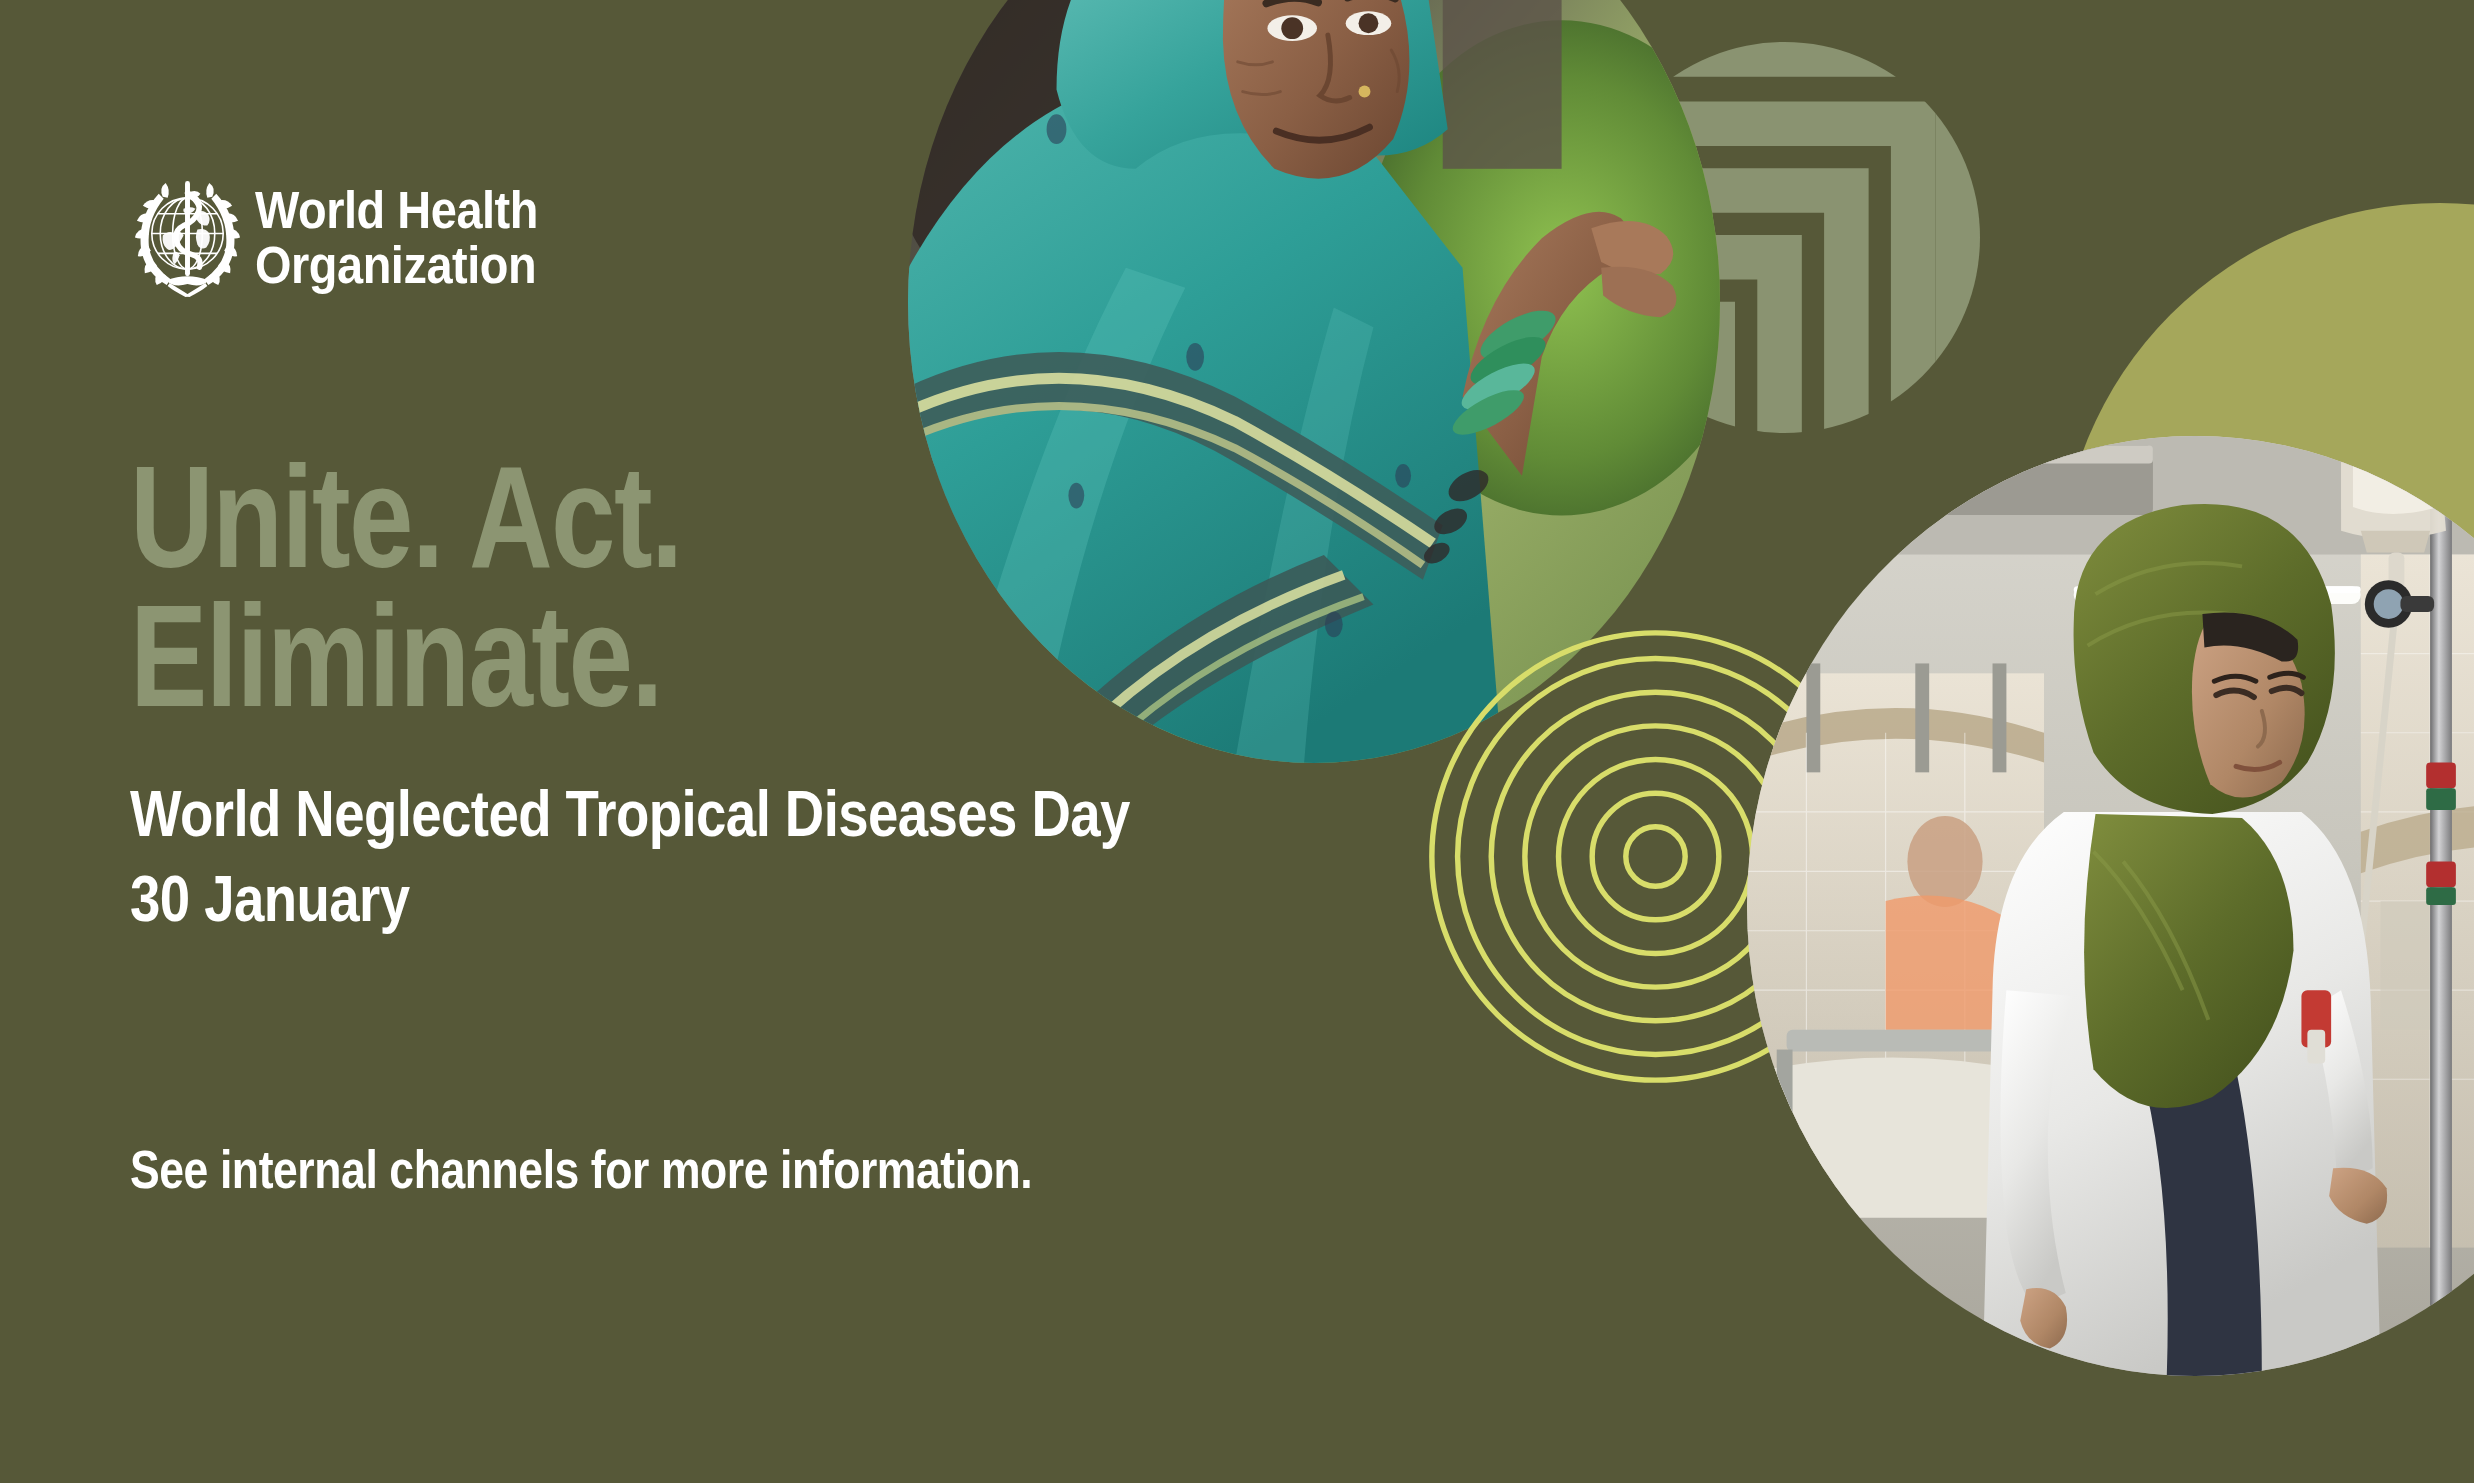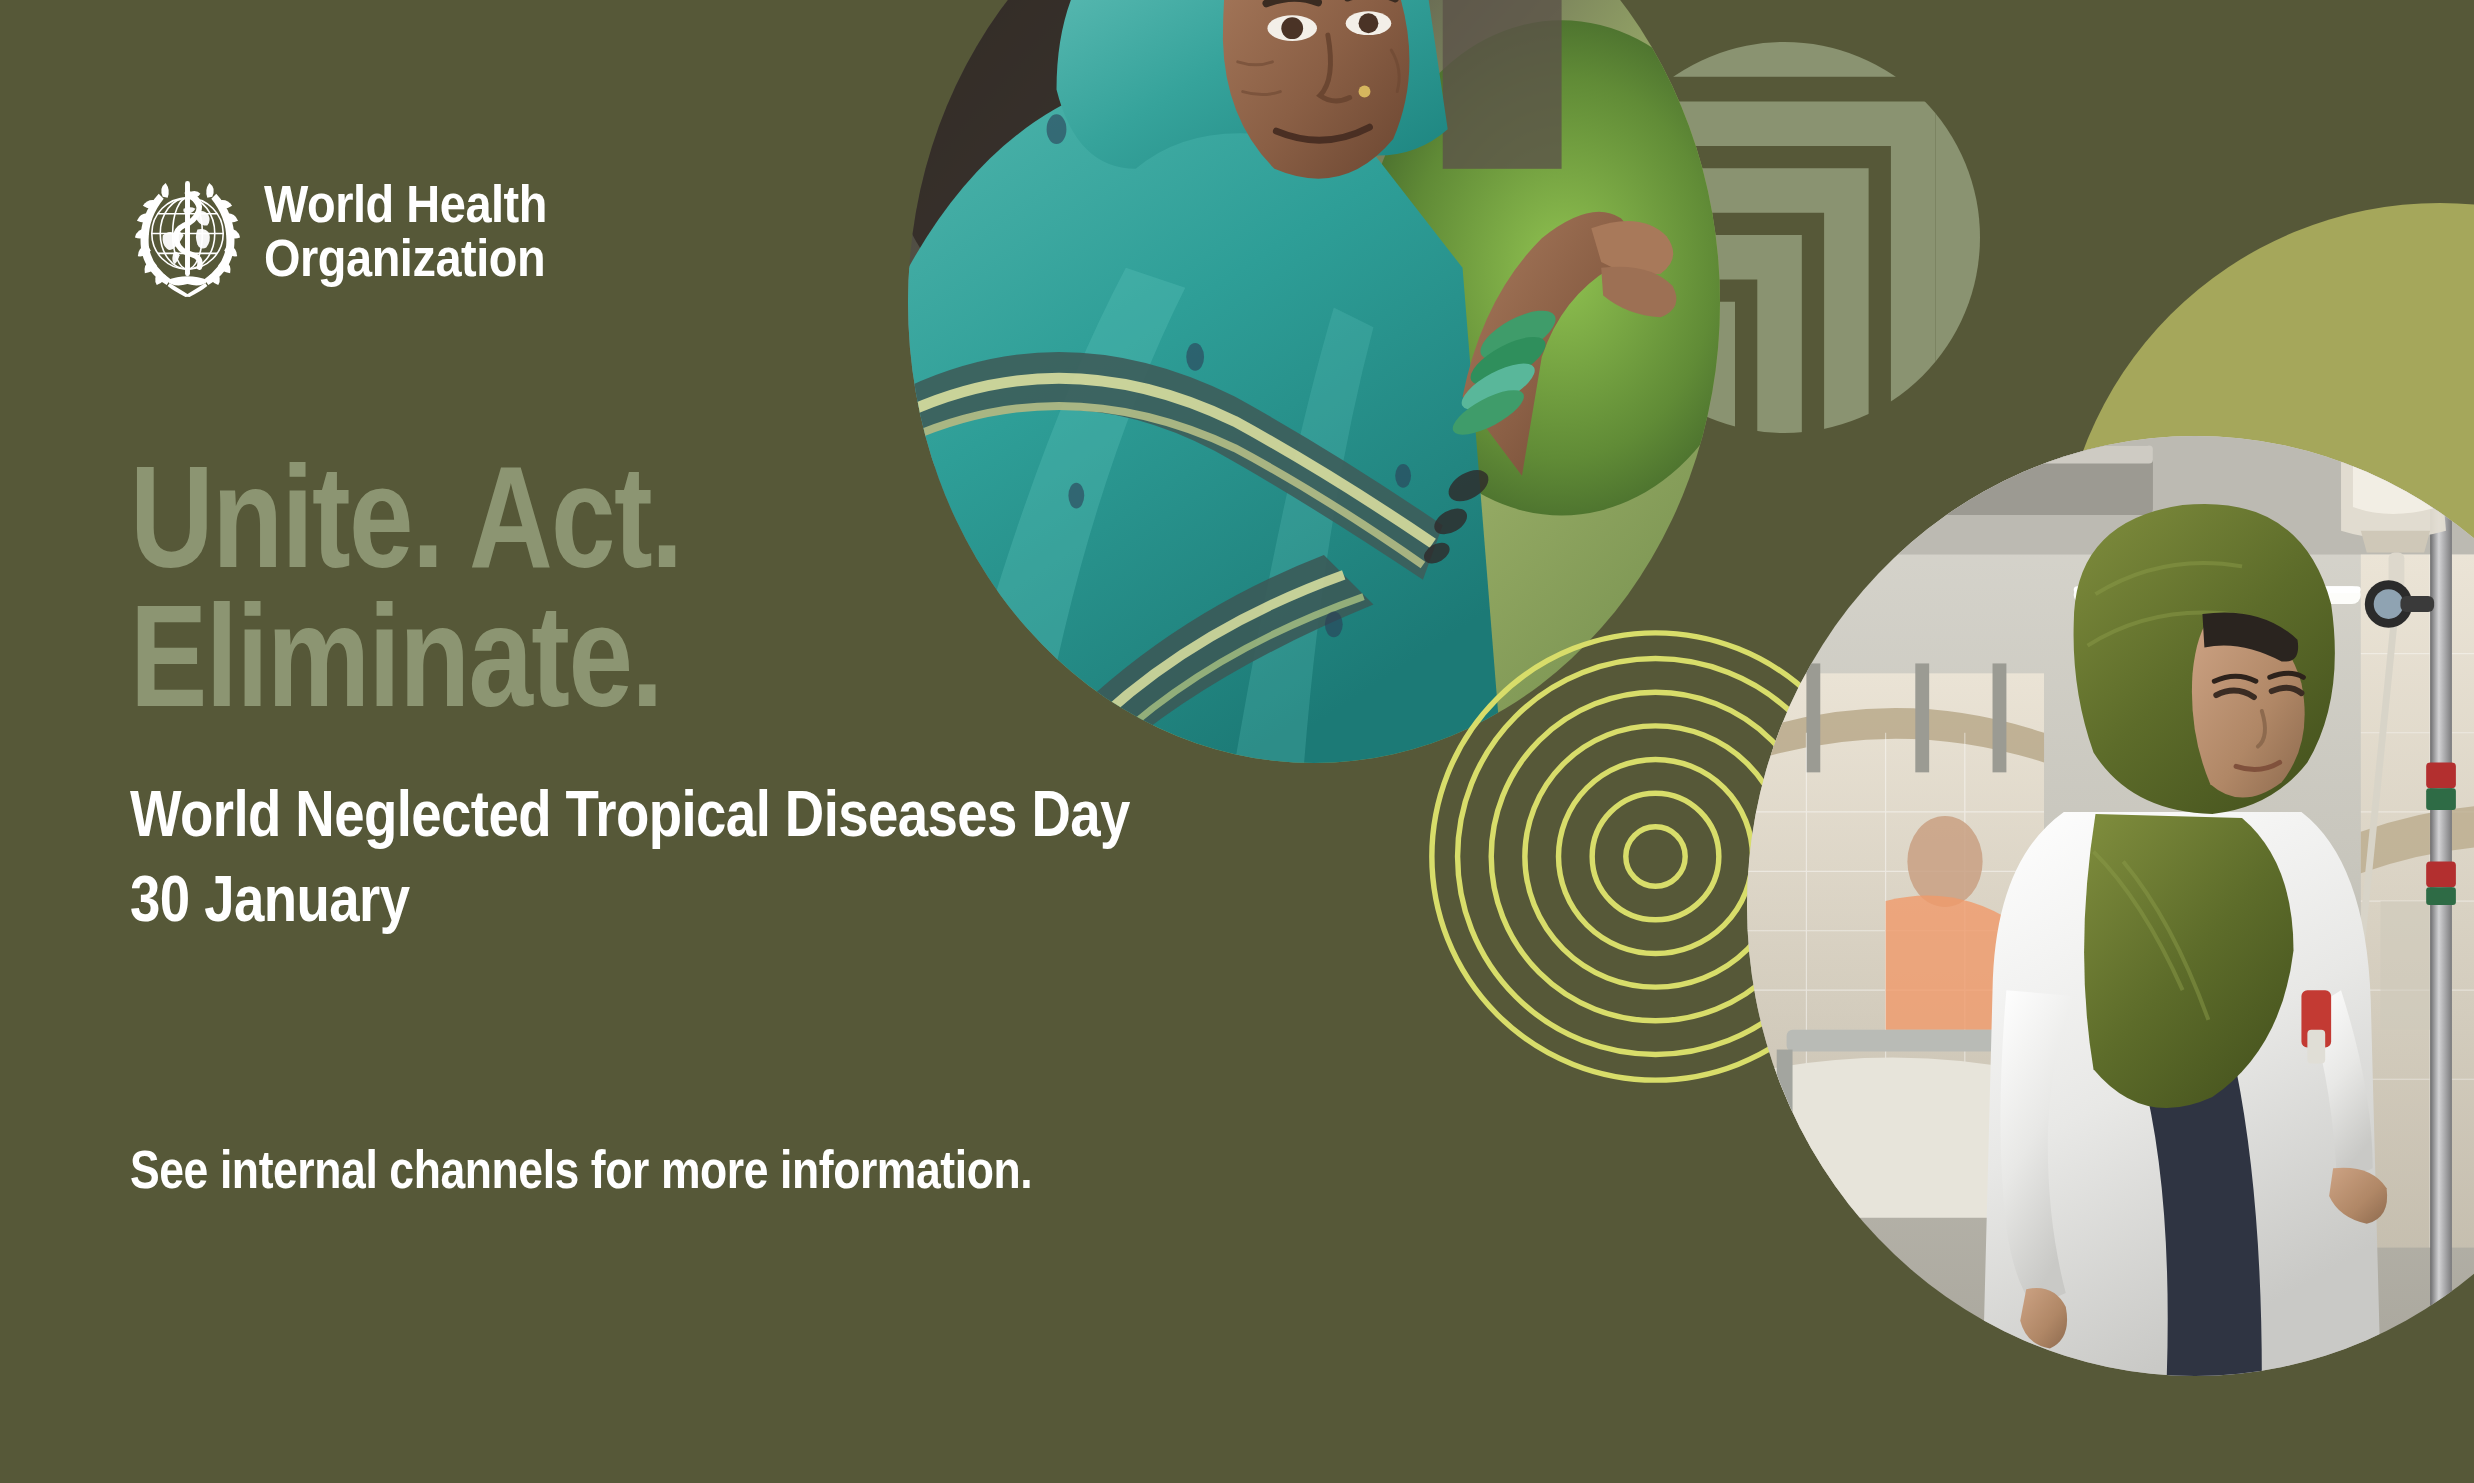--- a/index.html
+++ b/index.html
@@ -40,21 +40,21 @@
     overflow:hidden;
   }
   #photo-woman-sari { left:908px; top:-158px; width:812px; height:921px; }
   #photo-nurse      { left:1747px; top:436px;  width:896px; height:940px; }
 
   .photo-svg { width:100%; height:100%; display:block; }
 
   
   #logo-lockup {
     position:absolute; left:128px; top:178px;
-    display:flex; gap:17px;
+    display:flex; align-items:center; gap:8px;
   }
   #who-emblem { width:119px; height:119px; flex:0 0 auto; }
   #logo-wordmark {
     color:#ffffff;
     font-size:51px;
     line-height:1.06;
     font-weight:700;
     letter-spacing:-0.5px;
     font-family:"Liberation Sans", sans-serif;
     transform:scaleX(0.92);

